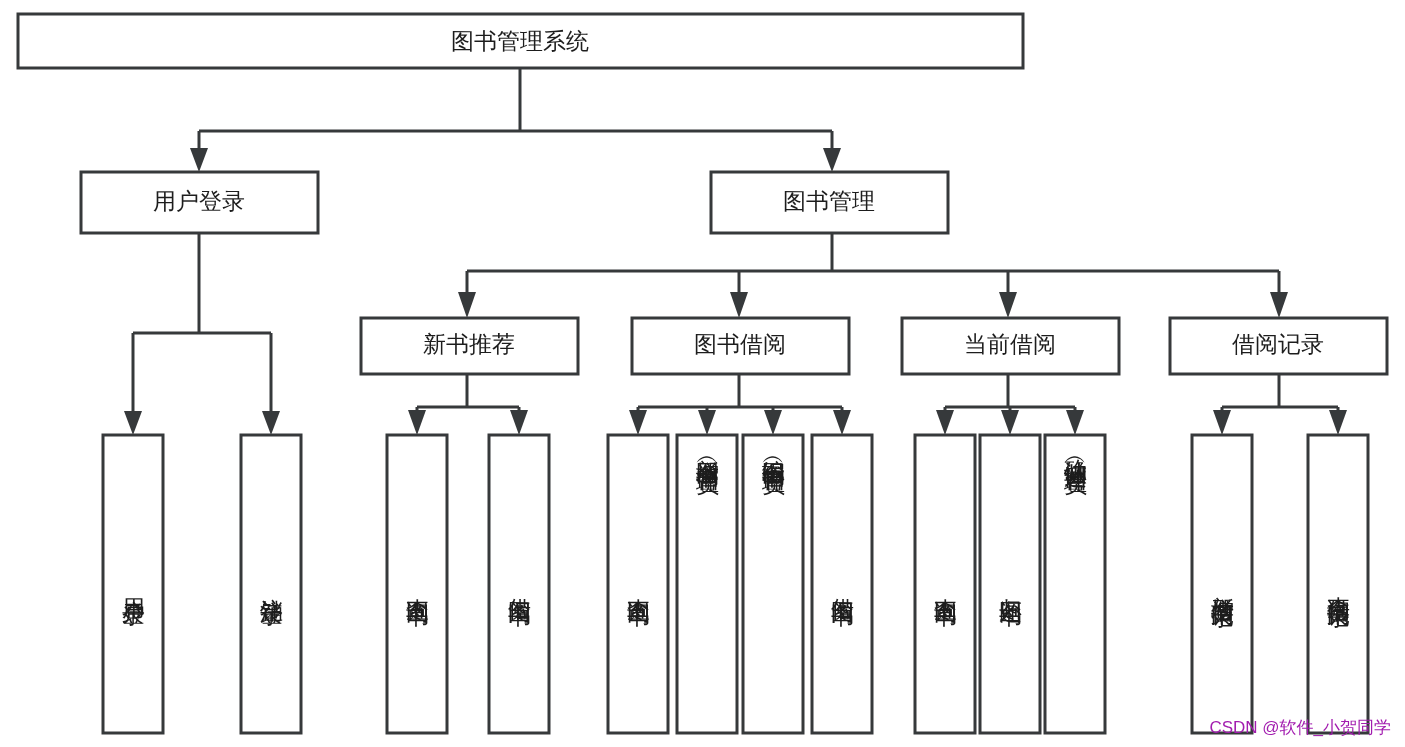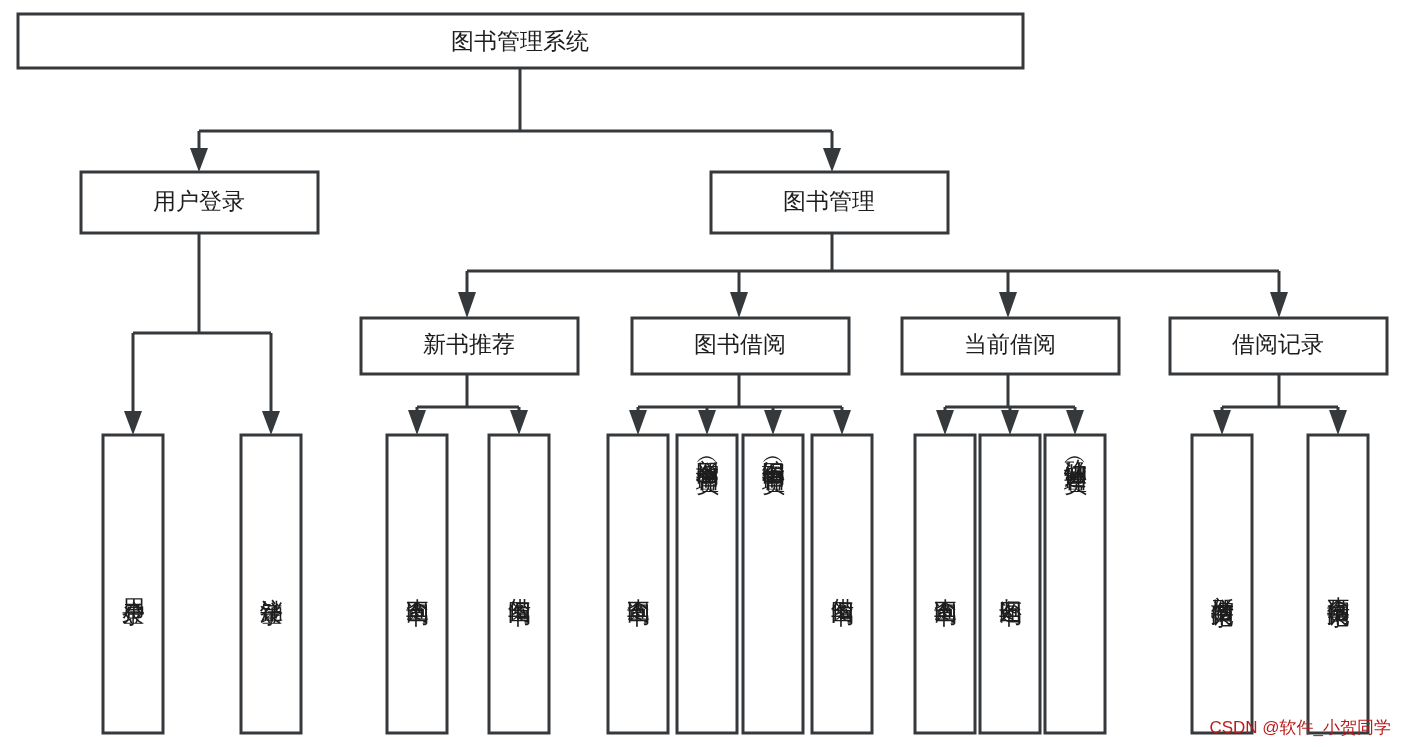--- a/index.html
+++ b/index.html
@@ -78,21 +78,21 @@
     letter-spacing: 2px;
     white-space: nowrap;
     text-align: center;
   }
   .watermark {
     position: absolute;
     right: 14px;
     bottom: 8px;
     font-family: "Liberation Sans", "DejaVu Sans", sans-serif;
     font-size: 17px;
-    color: #b91c1c;
+    color: #a21caf;
     white-space: nowrap;
     pointer-events: none;
   }
 </style>
 </head>
 <body>
 
 <div id="diagram-root">
 
   <svg class="diagram-canvas" viewBox="0 0 1405 747">

